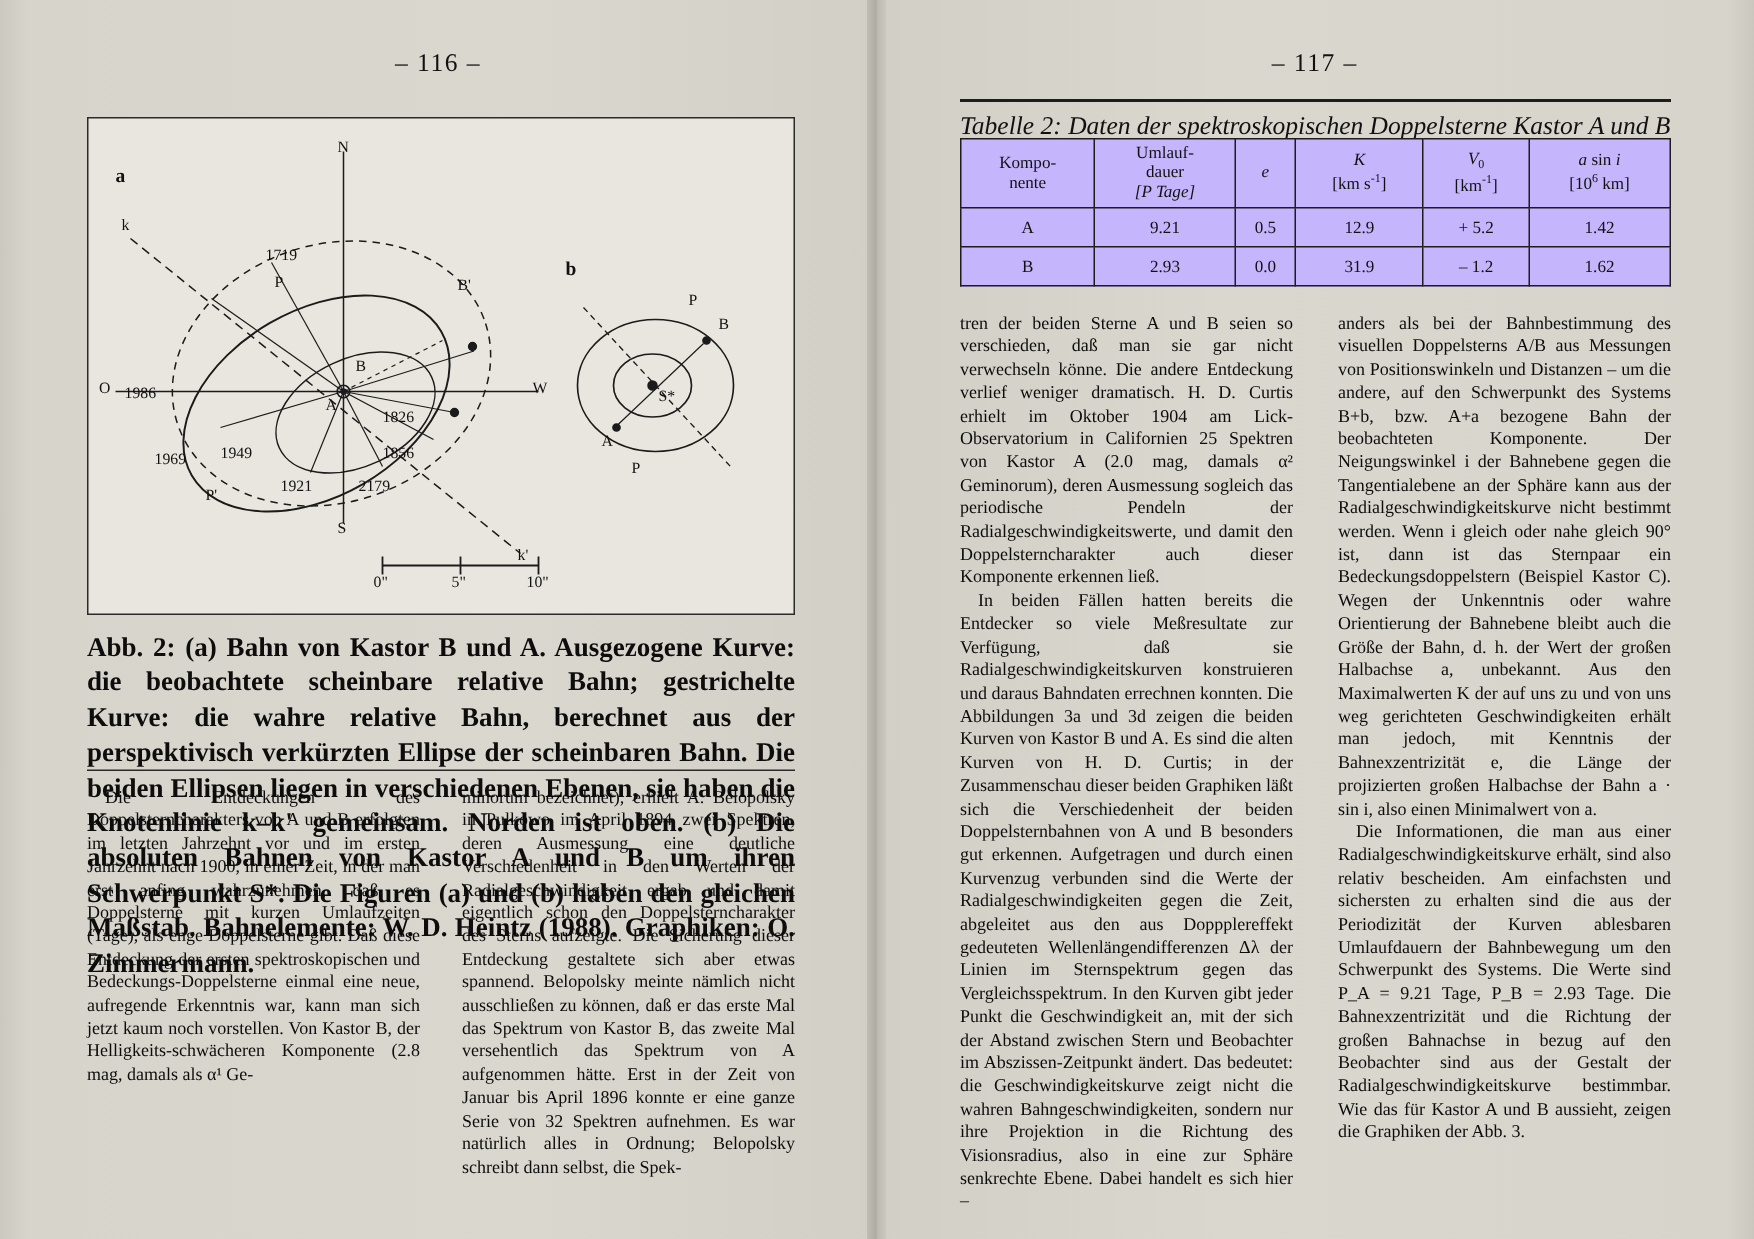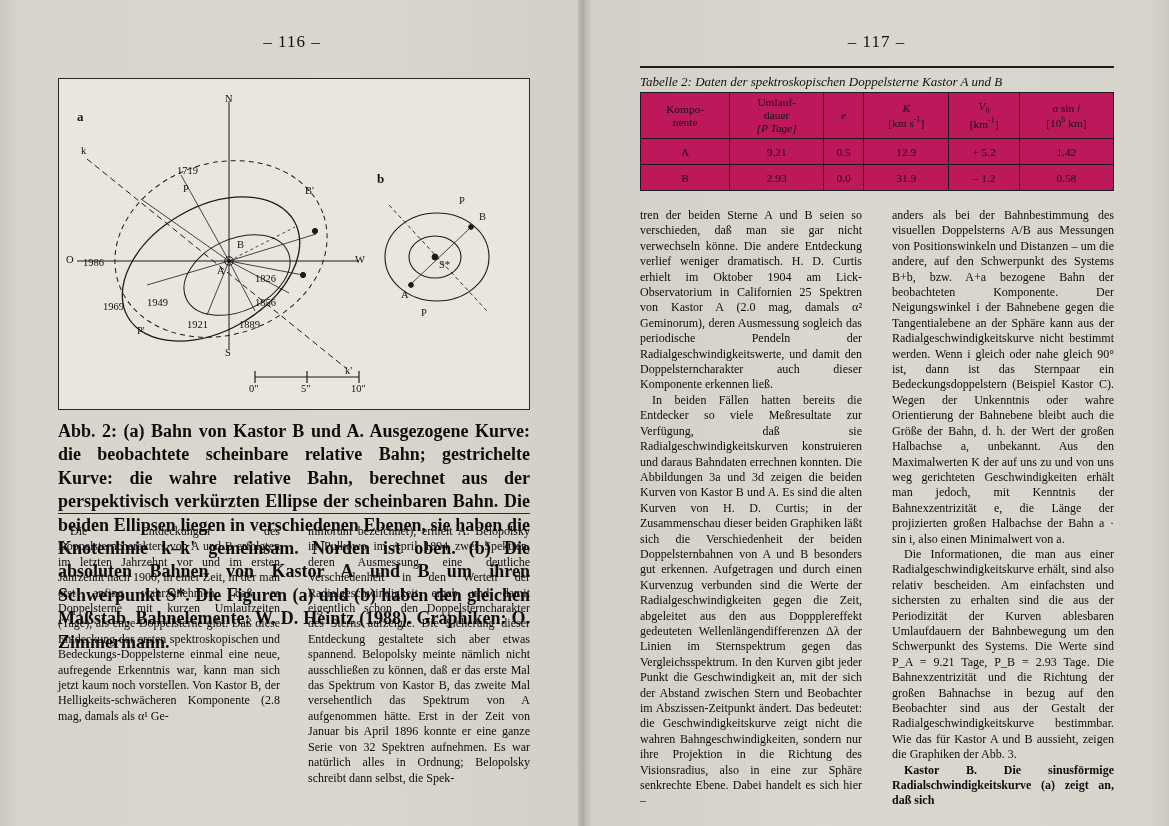--- a/index.html
+++ b/index.html
@@ -98,32 +98,32 @@
     color: #0c0c0c;
     hyphens: auto;
   }
   .col p { margin: 0 0 0 0; text-indent: 12px; }
   .col p.noindent { text-indent: 0; }
   
   .tbl-title {
     position: absolute;
     left: 640px;
     top: 74px;
-    font-size: 13px;
+    font-size: 17px;
     font-style: italic;
     color: #111;
   }
   .tbl {
     position: absolute;
     left: 640px;
     top: 92px;
     width: 474px;
     border-collapse: collapse;
     font-size: 11.4px;
-    background: #be185d;
+    background: #c4b5fd;
   }
   .tbl th, .tbl td {
     border: 1.1px solid #1d1d1d;
     text-align: center;
     padding: 3px 2px;
     font-weight: normal;
     color: #111;
   }
   .tbl th { line-height: 1.15; height: 34px; }
   .tbl td { height: 19px; }
@@ -203,21 +203,21 @@
     <div class="fig-text" style="left:166px; top:14px;">N</div>
     <div class="fig-text" style="left:166px; top:268px;">S</div>
     <div class="fig-text" style="left:7px; top:175px;">O</div>
     <div class="fig-text" style="left:296px; top:175px;">W</div>
 
     <div class="fig-text" style="left:22px; top:66px;">k</div>
     <div class="fig-text" style="left:286px; top:286px;">k'</div>
     <div class="fig-text" style="left:118px; top:86px;">1719</div>
     <div class="fig-text" style="left:196px; top:194px;">1826</div>
     <div class="fig-text" style="left:196px; top:218px;">1856</div>
-    <div class="fig-text" style="left:180px; top:240px;">1889</div>
+    <div class="fig-text" style="left:180px; top:240px;">2179</div>
     <div class="fig-text" style="left:128px; top:240px;">1921</div>
     <div class="fig-text" style="left:88px; top:218px;">1949</div>
     <div class="fig-text" style="left:44px; top:222px;">1969</div>
     <div class="fig-text" style="left:24px; top:178px;">1986</div>
     <div class="fig-text" style="left:124px; top:104px;">P</div>
     <div class="fig-text" style="left:78px; top:246px;">P'</div>
     <div class="fig-text" style="left:158px; top:186px;">A</div>
     <div class="fig-text" style="left:178px; top:160px;">B</div>
     <div class="fig-text" style="left:246px; top:106px;">B'</div>
 
@@ -290,26 +290,25 @@
       <td>12.9</td>
       <td>+ 5.2</td>
       <td>1.42</td>
     </tr>
     <tr>
       <td>B</td>
       <td>2.93</td>
       <td>0.0</td>
       <td>31.9</td>
       <td>– 1.2</td>
-      <td>0.58</td>
+      <td>1.62</td>
     </tr>
   </tbody>
 </table>
 
 <div class="col" style="left:640px; top:208px; width:222px;">
   <p class="noindent">tren der beiden Sterne A und B seien so verschieden, daß man sie gar nicht verwechseln könne. Die andere Entdeckung verlief weniger dramatisch. H. D. Curtis erhielt im Oktober 1904 am Lick-Observatorium in Californien 25 Spektren von Kastor A (2.0 mag, damals α² Geminorum), deren Ausmessung sogleich das periodische Pendeln der Radialgeschwindigkeitswerte, und damit den Doppelsterncharakter auch dieser Komponente erkennen ließ.</p>
   <p>In beiden Fällen hatten bereits die Entdecker so viele Meßresultate zur Verfügung, daß sie Radialgeschwindigkeitskurven konstruieren und daraus Bahndaten errechnen konnten. Die Abbildungen 3a und 3d zeigen die beiden Kurven von Kastor B und A. Es sind die alten Kurven von H. D. Curtis; in der Zusammenschau dieser beiden Graphiken läßt sich die Verschiedenheit der beiden Doppelsternbahnen von A und B besonders gut erkennen. Aufgetragen und durch einen Kurvenzug verbunden sind die Werte der Radialgeschwindigkeiten gegen die Zeit, abgeleitet aus den aus Doppplereffekt gedeuteten Wellenlängendifferenzen Δλ der Linien im Sternspektrum gegen das Vergleichsspektrum. In den Kurven gibt jeder Punkt die Geschwindigkeit an, mit der sich der Abstand zwischen Stern und Beobachter im Abszissen-Zeitpunkt ändert. Das bedeutet: die Geschwindigkeitskurve zeigt nicht die wahren Bahngeschwindigkeiten, sondern nur ihre Projektion in die Richtung des Visionsradius, also in eine zur Sphäre senkrechte Ebene. Dabei handelt es sich hier –</p>
 </div>
 <div class="col" style="left:892px; top:208px; width:222px;">
   <p class="noindent">anders als bei der Bahnbestimmung des visuellen Doppelsterns A/B aus Messungen von Positionswinkeln und Distanzen – um die andere, auf den Schwerpunkt des Systems B+b, bzw. A+a bezogene Bahn der beobachteten Komponente. Der Neigungswinkel i der Bahnebene gegen die Tangentialebene an der Sphäre kann aus der Radialgeschwindigkeitskurve nicht bestimmt werden. Wenn i gleich oder nahe gleich 90° ist, dann ist das Sternpaar ein Bedeckungsdoppelstern (Beispiel Kastor C). Wegen der Unkenntnis oder wahre Orientierung der Bahnebene bleibt auch die Größe der Bahn, d. h. der Wert der großen Halbachse a, unbekannt. Aus den Maximalwerten K der auf uns zu und von uns weg gerichteten Geschwindigkeiten erhält man jedoch, mit Kenntnis der Bahnexzentrizität e, die Länge der projizierten großen Halbachse der Bahn a · sin i, also einen Minimalwert von a.</p>
   <p>Die Informationen, die man aus einer Radialgeschwindigkeitskurve erhält, sind also relativ bescheiden. Am einfachsten und sichersten zu erhalten sind die aus der Periodizität der Kurven ablesbaren Umlaufdauern der Bahnbewegung um den Schwerpunkt des Systems. Die Werte sind P_A = 9.21 Tage, P_B = 2.93 Tage. Die Bahnexzentrizität und die Richtung der großen Bahnachse in bezug auf den Beobachter sind aus der Gestalt der Radialgeschwindigkeitskurve bestimmbar. Wie das für Kastor A und B aussieht, zeigen die Graphiken der Abb. 3.</p>
-  <p><span class="smallcaps-bold">Kastor B. Die sinusförmige Radialschwindigkeitskurve (a) zeigt an, daß sich</span></p>
 </div>
 
 </body></html>

